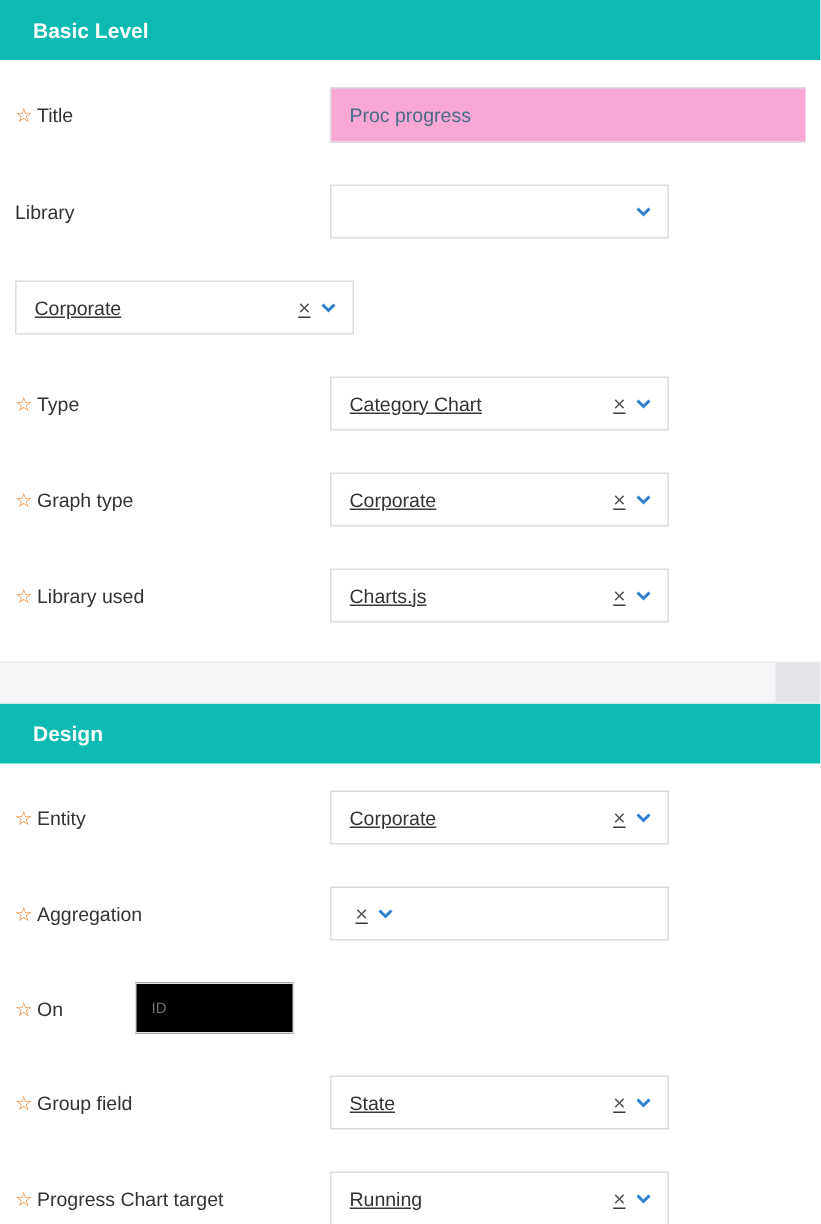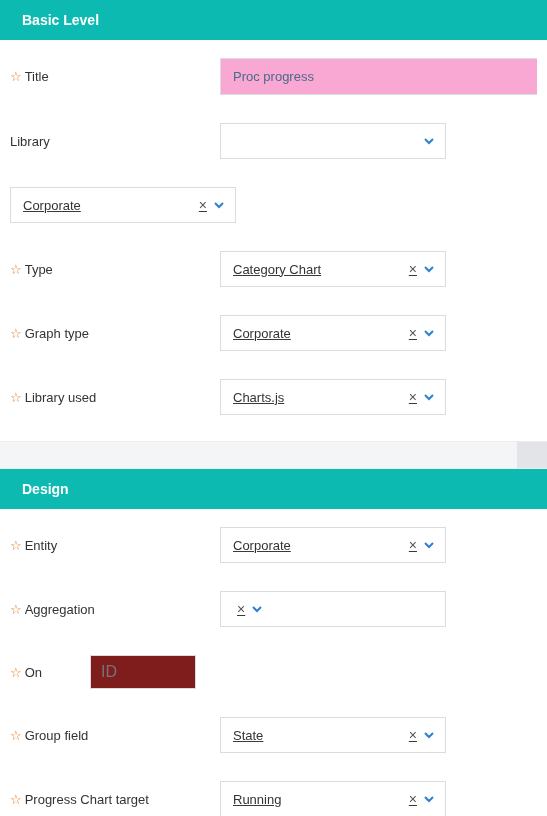--- a/index.html
+++ b/index.html
@@ -86,24 +86,24 @@
     align-items: center;
     justify-content: center;
     cursor: pointer;
   }
   .chevron svg { display: block; }
   .small-input {
     width: 106px;
     border: 1px solid #d9dde1;
     height: 34px;
     padding: 0 10px;
-    font-size: 16px;
+    font-size: 10px;
     color: #9aa4ad;
     outline: none;
-    background: #7f1d1d;
+    background: #000000;
     margin-left: -130px;
   }
   .gap-band {
     height: 28px;
     background: #f4f5f7;
     border-top: 1px solid #ececec;
     border-bottom: 1px solid #ececec;
     position: relative;
   }
   .gap-band::after {

